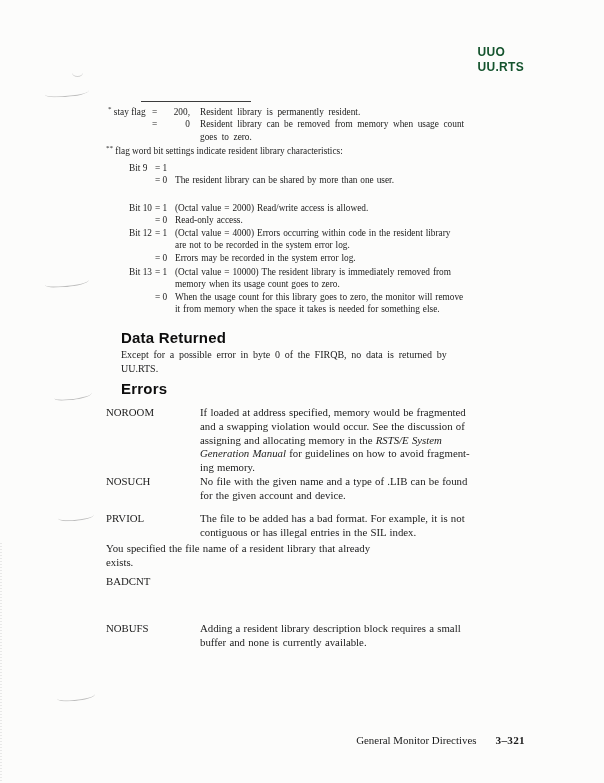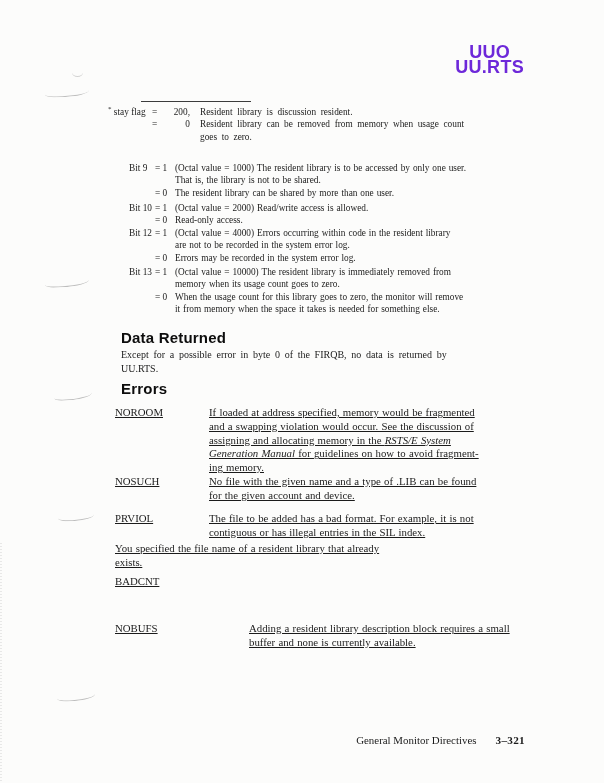--- a/index.html
+++ b/index.html
@@ -5,47 +5,47 @@
   html,body{margin:0;padding:0;background:#e8e8e8;}
   .page{
     position:relative;width:604px;height:783px;margin:0 auto;
     background:#fcfcfb;overflow:hidden;
     color:#1b1b1b;
     font-family:"Liberation Serif", serif;
   }
   .abs{position:absolute;}
   .pre{white-space:pre;}
   
-  .hdr{top:45px;right:80px;text-align:center;
+  .hdr{top:45px;right:80px;text-align:left;
     font-family:"Liberation Sans", sans-serif;font-weight:bold;
-    font-size:18px;line-height:15px;color:#6d28d9;letter-spacing:.3px;}
+    font-size:12px;line-height:15px;color:#14532d;letter-spacing:.3px;}
   
   .fnrule{top:101px;left:141px;width:110px;height:1px;background:#3c3c3c;}
   .fn{font-size:9.3px;line-height:12.4px;color:#222;}
   .fn sup{font-size:7px;line-height:0;}
   .sf{top:106px;left:108px;width:418px;}
   .sf-row{display:grid;grid-template-columns:44px 14px 24px 1fr;}
   .sf-row .val{text-align:right;}
   .sf-row .desc{padding-left:10px;word-spacing:2.3px;}
   .note{top:145px;left:106px;width:420px;}
   .bit{left:129px;width:396px;}
   .bit-row{display:grid;grid-template-columns:26px 20px 1fr;}
   .bit-row .desc{word-spacing:.6px;}
   #b9{top:162px;} #b10{top:202px;} #b12{top:227px;} #b13{top:266px;}
   
   .h2{font-family:"Liberation Sans", sans-serif;font-weight:bold;
     font-size:15px;color:#0d0d0d;letter-spacing:.2px;}
   #h-data{top:329px;left:121px;}
   #h-err{top:380px;left:121px;}
   .para{top:348px;left:121px;width:404px;font-size:10px;line-height:13.8px;word-spacing:2.2px;}
-  .err-row{left:115px;width:404px;display:grid;grid-template-columns:94px 1fr;
-    font-size:10.8px;line-height:13.8px;text-decoration:underline;}
+  .err-row{left:106px;width:404px;display:grid;grid-template-columns:94px 1fr;
+    font-size:10.8px;line-height:13.8px;}
   .err-row .desc{word-spacing:.5px;}
   .it{font-style:italic;}
-  #e0{top:406px;} #e1{top:475px;} #e2{top:512px;} #e3{top:542px;} #e4{top:575px;} #e5{top:622px;gap:40px;}
+  #e0{top:406px;} #e1{top:475px;} #e2{top:512px;} #e3{top:542px;} #e4{top:575px;} #e5{top:622px;}
   
   .ftr{top:734px;right:79px;display:flex;align-items:baseline;gap:19px;
     font-size:10.9px;}
   .ftr .pno{font-weight:bold;font-size:11.2px;letter-spacing:.3px;}
   
   .swoosh{position:absolute;height:8px;border-bottom:1.6px solid #a9a9a9;
     border-radius:0 0 70% 45%;opacity:.75;}
   .dotline{top:543px;left:0;width:2px;height:240px;opacity:.45;
     background:repeating-linear-gradient(#cfcfcf 0 1px, transparent 1px 3px);}
 </style>
@@ -67,38 +67,39 @@
     <div>UU.RTS</div>
   </div>
 
   <div class="fnrule abs"></div>
 
   <div class="sf fn abs">
     <div class="sf-row">
       <span class="lbl pre"><sup>*</sup> <span>stay flag</span></span>
       <span class="eq">=</span>
       <span class="val">200,</span>
-      <span class="desc pre">Resident library is discussion resident.</span>
+      <span class="desc pre">Resident library is permanently resident.</span>
     </div>
     <div class="sf-row">
       <span class="lbl"></span>
       <span class="eq">=</span>
       <span class="val">0</span>
       <span class="desc pre">Resident library can be removed from memory when usage count
 goes to zero.</span>
     </div>
   </div>
 
+  <div class="note fn abs">
+    <sup>**</sup><span> flag word bit settings indicate resident library characteristics:</span>
+  </div>
 
   <div id="b9" class="bit fn abs">
     <div class="bit-row">
       <span>Bit 9</span>
       <span>= 1</span>
-      <span class="desc pre">(Octal value = 1000) The resident library is to be accessed by only one user.
-That is, the library is not to be shared.</span>
     </div>
     <div class="bit-row">
       <span></span>
       <span>= 0</span>
       <span class="desc pre">The resident library can be shared by more than one user.</span>
     </div>
   </div>
 
   <div id="b10" class="bit fn abs">
     <div class="bit-row">

